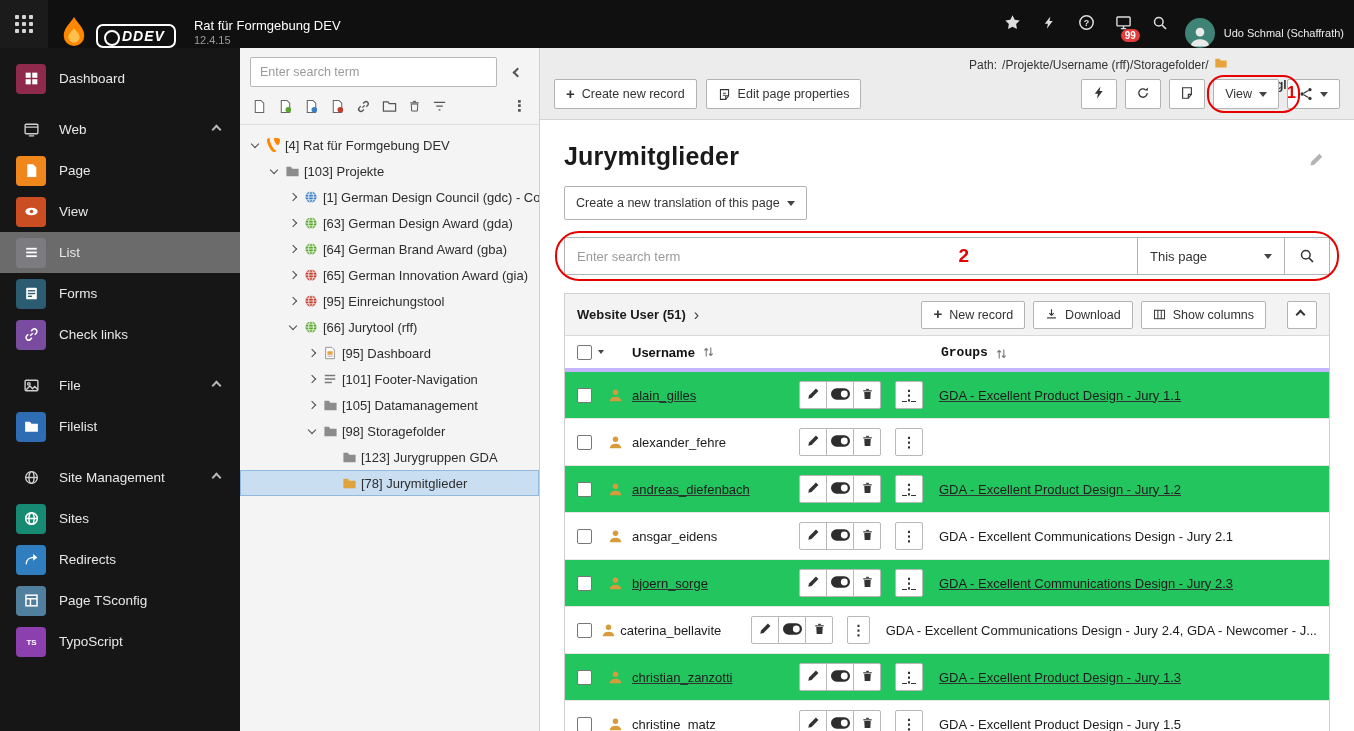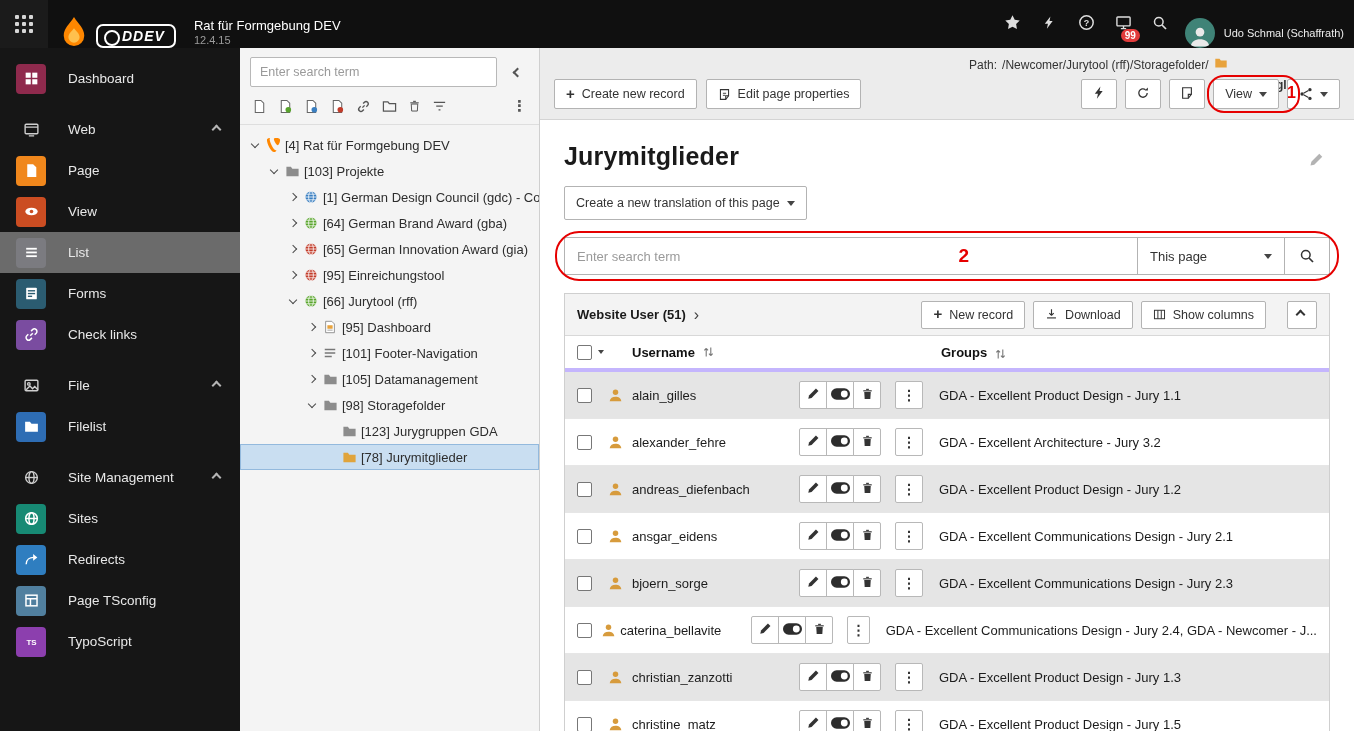--- a/index.html
+++ b/index.html
@@ -26,21 +26,21 @@
     border-radius:8px; padding:1px 4px; line-height:1.1; }
   .userbox { display:flex; align-items:center; gap:9px; margin-left:6px; cursor:pointer; }
   .avatar { width:30px; height:30px; border-radius:50%; background:#3f8377; display:flex; align-items:flex-end; justify-content:center; overflow:hidden; }
   .username { font-size:11px; color:#ededed; }
 
   
   .layout { display:flex; height:683px; }
 
   
   .modulemenu { width:240px; background:#161616; padding-top:10px; overflow:hidden; flex:none; }
-  .mm-item,.mm-header { display:flex; align-items:center; gap:22px; height:41px; padding:0 16px; cursor:pointer; }
+  .mm-item,.mm-header { display:flex; align-items:center; gap:13px; height:41px; padding:0 16px; cursor:pointer; }
   .mm-header { margin-top:10px; }
   .mm-label { font-size:13.5px; color:#e8e8e8; flex:1; }
   .micon { width:30px; height:30px; border-radius:4px; display:flex; align-items:center; justify-content:center; flex:none; }
   .hicon { width:30px; display:flex; justify-content:center; flex:none; }
   .mm-item.selected { background:#6b6b6b; }
   .chev-up { width:7px; height:7px; border-left:2px solid #b5b5b5; border-top:2px solid #b5b5b5; transform:rotate(45deg); margin-right:4px; }
   .chev-up.dark { border-color:#333; }
 
   
   .pagetree { width:300px; background:#f4f4f4; border-right:1px solid #cfcfcf; flex:none; display:flex; flex-direction:column; }
@@ -104,26 +104,26 @@
   .panel { margin-top:18px; border:1px solid #cfcfcf; background:#fff; }
   .panel-header { height:42px; background:#f3f3f3; border-bottom:1px solid #d8d8d8; display:flex; align-items:center; padding:0 12px; }
   .panel-title { font-weight:bold; font-size:13px; color:#1a1a1a; }
   .panel-link-arrow { margin-left:8px; font-size:16px; color:#444; cursor:pointer; line-height:1; }
   .ph-right { margin-left:auto; display:flex; align-items:center; gap:8px; }
   .btn.sm { height:28px; font-size:12.5px; }
   .btn.collapse { width:30px; height:28px; padding:0; justify-content:center; margin-left:13px; }
   .thead { display:flex; align-items:center; height:36px; border-bottom:4px solid #c4b5fd; padding:0 12px; font-weight:bold; font-size:13px; color:#111; }
   .th-check { width:55px; display:flex; align-items:center; gap:6px; }
   .th-user { width:309px; display:flex; align-items:center; gap:8px; }
-  .th-groups { flex:1; display:flex; align-items:flex-end; gap:8px; }
+  .th-groups { flex:1; display:flex; align-items:flex-end; gap:8px;font-family:Liberation Mono, monospace; }
   .cb { width:15px; height:15px; border:1.5px solid #777; border-radius:2px; background:#fff; display:inline-block; flex:none; cursor:pointer; }
   .caret.tiny { border-left-width:3.5px; border-right-width:3.5px; border-top-width:4.5px; }
 
   .trow { display:flex; align-items:center; height:47px; border-bottom:1px solid #e6e6e6; padding:0 12px; }
-  .trow.odd { background:#e5e5e5; }
+  .trow.odd { background:#22c55e;text-decoration:underline; }
   .c-check { width:31px; display:flex; }
   .c-icon { width:24px; display:flex; }
   .c-name { width:167px; font-size:13px; color:#1c1c1c; }
   .btn-group { display:flex; }
   .ibtn { width:28px; height:28px; border:1px solid #b8b8b8; background:#fff; display:flex; align-items:center;
     justify-content:center; cursor:pointer; margin-left:-1px; }
   .btn-group .ibtn:first-child { border-radius:2px 0 0 2px; margin-left:0; }
   .btn-group .ibtn:last-child { border-radius:0 2px 2px 0; }
   .ibtn.more { border-radius:2px; margin-left:14px; margin-right:16px; font-size:14px; font-weight:bold; color:#333; }
   .c-groups { flex:1; font-size:13px; color:#1c1c1c; white-space:nowrap; overflow:visible; }
@@ -440,20 +440,33 @@
           <span class="tchev closed"></span>
           <span class="ticon">
             <svg viewBox="0 0 16 16" width="14" height="14">
               <circle cx="8" cy="8" r="6.3" fill="#59a52c"></circle>
               <g stroke="#fff" stroke-width="0.9" fill="none">
                 <ellipse cx="8" cy="8" rx="2.7" ry="6.3"></ellipse>
                 <path d="M1.7 8h12.6M2.5 4.8h11M2.5 11.2h11"></path>
               </g>
             </svg>
           </span>
+          <span class="tlabel">[63] German Design Award (gda)</span>
+        </div>
+        <div class="tnode" style="padding-left:46px">
+          <span class="tchev closed"></span>
+          <span class="ticon">
+            <svg viewBox="0 0 16 16" width="14" height="14">
+              <circle cx="8" cy="8" r="6.3" fill="#59a52c"></circle>
+              <g stroke="#fff" stroke-width="0.9" fill="none">
+                <ellipse cx="8" cy="8" rx="2.7" ry="6.3"></ellipse>
+                <path d="M1.7 8h12.6M2.5 4.8h11M2.5 11.2h11"></path>
+              </g>
+            </svg>
+          </span>
           <span class="tlabel">[64] German Brand Award (gba)</span>
         </div>
         <div class="tnode" style="padding-left:46px">
           <span class="tchev closed"></span>
           <span class="ticon">
             <svg viewBox="0 0 16 16" width="14" height="14">
               <circle cx="8" cy="8" r="6.3" fill="#c23c2a"></circle>
               <g stroke="#fff" stroke-width="0.9" fill="none">
                 <ellipse cx="8" cy="8" rx="2.7" ry="6.3"></ellipse>
                 <path d="M1.7 8h12.6M2.5 4.8h11M2.5 11.2h11"></path>
@@ -544,21 +557,21 @@
           </span>
           <span class="tlabel">[78] Jurymitglieder</span>
         </div>
       </div>
   </aside>
 
   <main class="main">
     <div class="docheader">
       <div class="dh-path">
         <span>Path:</span>
-        <span>/Newcomer/Jurytool (rff)/Storagefolder/</span>
+        <span>/Projekte/Username (rff)/Storagefolder/</span>
         <span>
           <svg viewBox="0 0 16 16" width="14" height="14">
               <path d="M1.5 3h4.8L7.8 5h6.7v8H1.5z" fill="#e8a33d"></path>
             </svg>
         </span>
         <b>Jurymitglieder [78]</b>
       </div>
       <div class="dh-row">
         <div class="dh-left">
           <button class="btn">
@@ -767,21 +780,20 @@
                   <span><svg viewBox="0 0 16 16" width="13" height="14">
                       <path d="M6.3 1.6h3.4V3H6.3z" fill="#333"></path>
                       <rect x="2.8" y="3.4" width="10.4" height="1.4" fill="#333"></rect>
                       <path d="M4 5.6h8l-.5 8.6h-7z" fill="#333"></path>
                     </svg></span>
                 </button>
               </span>
               <button class="ibtn more">
                 <span>⋮</span>
               </button>
-              <span class="c-groups">GDA - Excellent Architecture - Jury 3.2</span>
             </div>
             <div class="trow odd">
               <span class="c-check">
                 <span class="cb"></span>
               </span>
               <span class="c-icon">
                 <svg viewBox="0 0 16 16" width="15" height="15">
                   <circle cx="8" cy="4.6" r="2.9" fill="#d79b3c"></circle>
                   <path d="M1.8 14.2c.4-3.4 3-4.8 6.2-4.8s5.8 1.4 6.2 4.8z" fill="#d79b3c"></path>
                 </svg>

